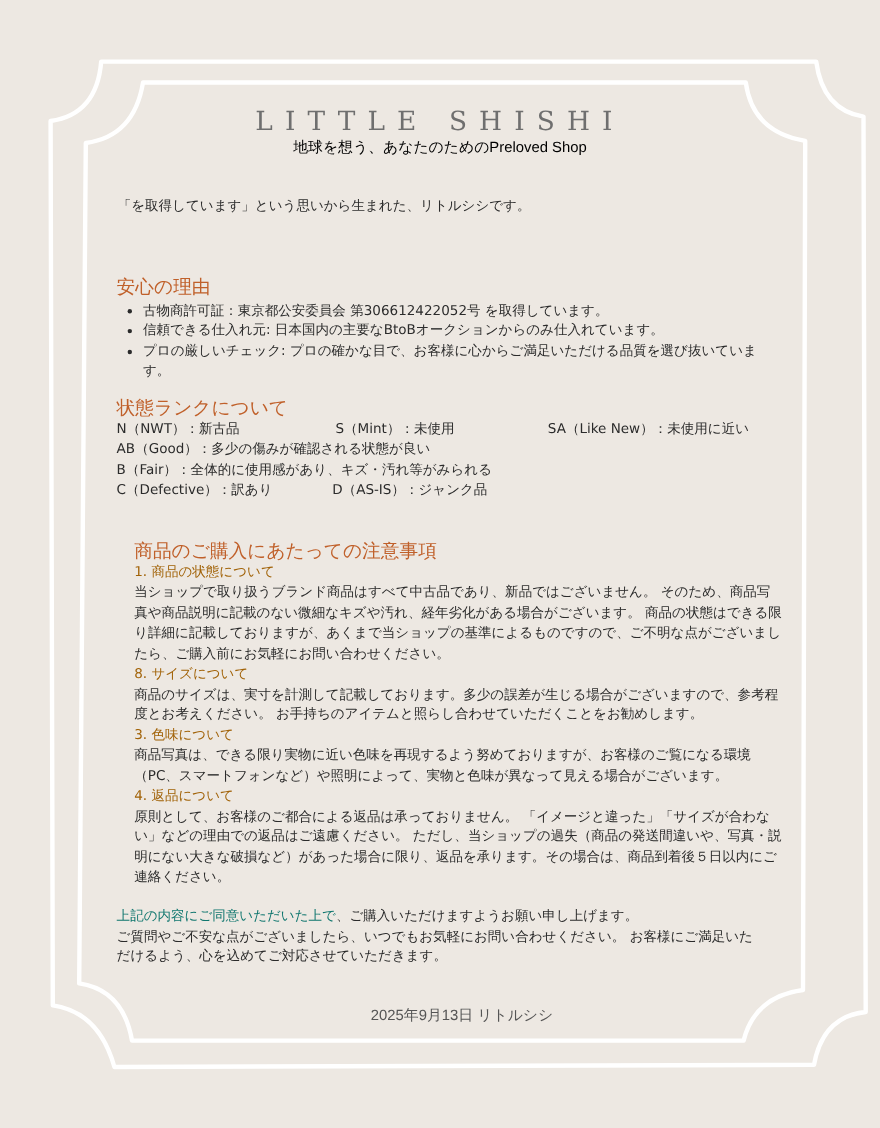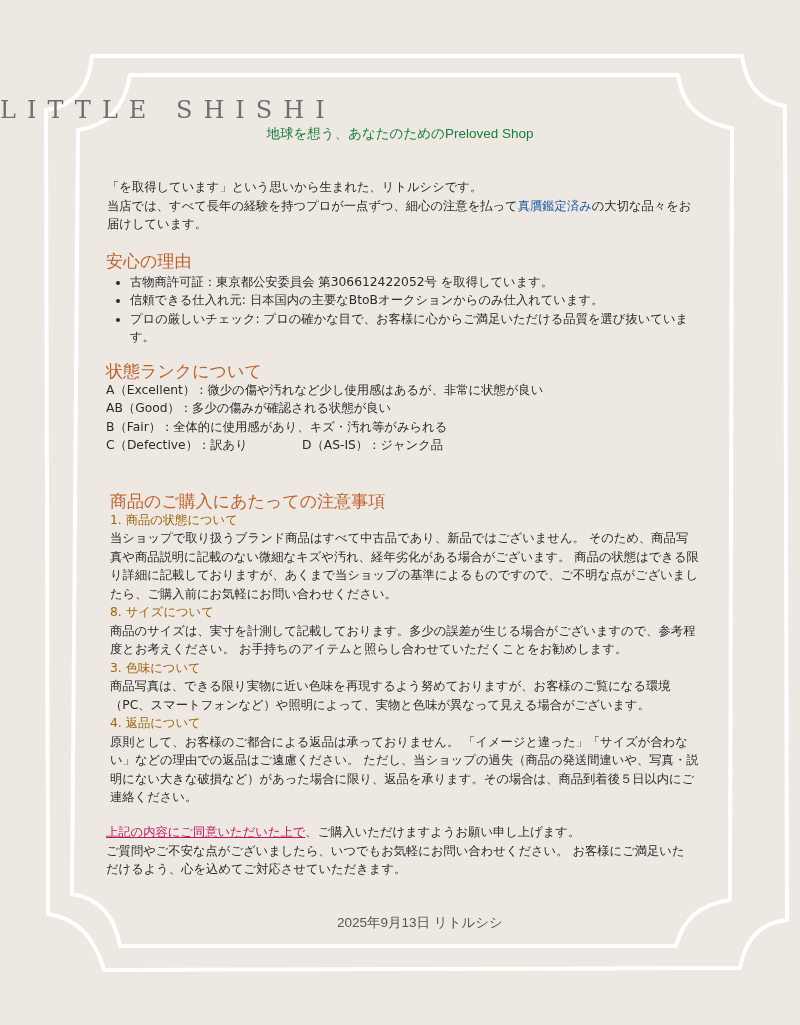--- a/index.html
+++ b/index.html
@@ -2,78 +2,81 @@
 <html><head>
   <meta charset="utf-8">
   <style>
     html, body { margin:0; padding:0; }
     body {
       width:800px; height:1025px; background:#ede8e2; position:relative; overflow:hidden;
       font-family:"DejaVu Sans", sans-serif; color:#2b2b2b;
     }
     svg.frame { position:absolute; left:0; top:0; width:800px; height:1025px; }
     .brand {
-      position:absolute; left:0; top:96px; width:800px; 
+      position:absolute; left:0; top:96px; width:800px; text-align:center;
       font-family:"DejaVu Serif", serif; font-size:24px; letter-spacing:11px; color:#6f6f6f; font-weight:normal;
     }
     .tagline {
       position:absolute; left:0; top:125px; width:800px; text-align:center;
-      font-family:"Liberation Sans", sans-serif; font-size:13.5px; color:#15803d;
+      font-family:"Liberation Sans", sans-serif; font-size:13.5px; color:#000000;
     }
     .intro { position:absolute; left:107px; top:178px; width:590px; font-size:12.3px; line-height:18.5px; }
     .accent { color:#1f5aa6; }
     .sec-title { color:#c0602a; font-size:17px; }
     .sub-title { color:#a16207; font-size:12.3px; }
     .reason { position:absolute; left:106px; top:252px; width:590px; font-size:12.3px; line-height:18.5px; }
     .reason ul { margin:2px 0 0 0; padding-left:24px; }
     .reason li { margin:0; }
     .ranks { position:absolute; left:106px; top:362px; width:600px; font-size:12.3px; line-height:18.5px; }
     .row { display:flex; white-space:nowrap; }
     .c1 { width:199px; } .c2 { width:193px; }
     .cc1 { width:196px; }
-    .notes { position:absolute; left:110px; top:492px; width:590px; font-size:12.3px; line-height:18.5px; }
+    .notes { position:absolute; left:122px; top:492px; width:590px; font-size:12.3px; line-height:18.5px; }
     .notes p { margin:0; }
     .closing { position:absolute; left:106px; top:823px; width:590px; font-size:12.3px; line-height:18.5px; }
     .closing p { margin:0; }
-    .link { color:#be185d; text-decoration:underline; }
+    .link { color:#0f766e; }
     .footer {
       position:absolute; left:0; top:914px; width:800px; text-align:center;
       font-family:"Liberation Sans", sans-serif; font-size:13.5px; color:#555;padding-left:20px;
     }
   </style>
 </head>
 <body>
 
 <svg class="frame" viewBox="0 0 800 1025">
 
   <path d="M 92 56 L 742 56 Q 748 100 785 106 L 787 920 Q 748 924 740 968 L 104 970 Q 90 920 48 914 L 46 110 Q 88 104 92 56 Z" fill="none" stroke="#ffffff" stroke-width="4" stroke-linejoin="round"></path>
 
   <path d="M 130 75 L 678 75 Q 684 120 732 128 L 730 900 Q 686 906 676 946 L 120 946 Q 112 900 72 894 L 78 130 Q 122 124 130 75 Z" fill="none" stroke="#ffffff" stroke-width="4" stroke-linejoin="round"></path>
 </svg>
 
 <div class="brand">LITTLE SHISHI</div>
 <div class="tagline">地球を想う、あなたのためのPreloved Shop</div>
 
 <div class="intro">
   <div>「を取得しています」という思いから生まれた、リトルシシです。</div>
-  <div><span> 当店では、すべて長年の経験を持つプロが一点ずつ、細心の注意を払って</span><span class="accent">真贋鑑定済み</span><span>の大切な品々をお届けしています。</span></div>
 </div>
 
 <div class="reason">
   <div class="sec-title">安心の理由</div>
   <ul>
     <li>古物商許可証：東京都公安委員会 第306612422052号 を取得しています。</li>
     <li>信頼できる仕入れ元: 日本国内の主要なBtoBオークションからのみ仕入れています。</li>
     <li>プロの厳しいチェック: プロの確かな目で、お客様に心からご満足いただける品質を選び抜いています。</li>
   </ul>
 </div>
 
 <div class="ranks">
   <div class="sec-title">状態ランクについて</div>
-  <div>A（Excellent）：微少の傷や汚れなど少し使用感はあるが、非常に状態が良い</div>
+  <div class="row">
+    <span class="c1">N（NWT）：新古品</span>
+    <span class="c2">S（Mint）：未使用</span>
+    <span>SA（Like New）：未使用に近い</span>
+  </div>
   <div>AB（Good）：多少の傷みが確認される状態が良い</div>
   <div>B（Fair）：全体的に使用感があり、キズ・汚れ等がみられる</div>
   <div class="row">
     <span class="cc1">C（Defective）：訳あり</span>
     <span>D（AS-IS）：ジャンク品</span>
   </div>
 </div>
 
 <div class="notes">
   <div class="sec-title">商品のご購入にあたっての注意事項</div>

